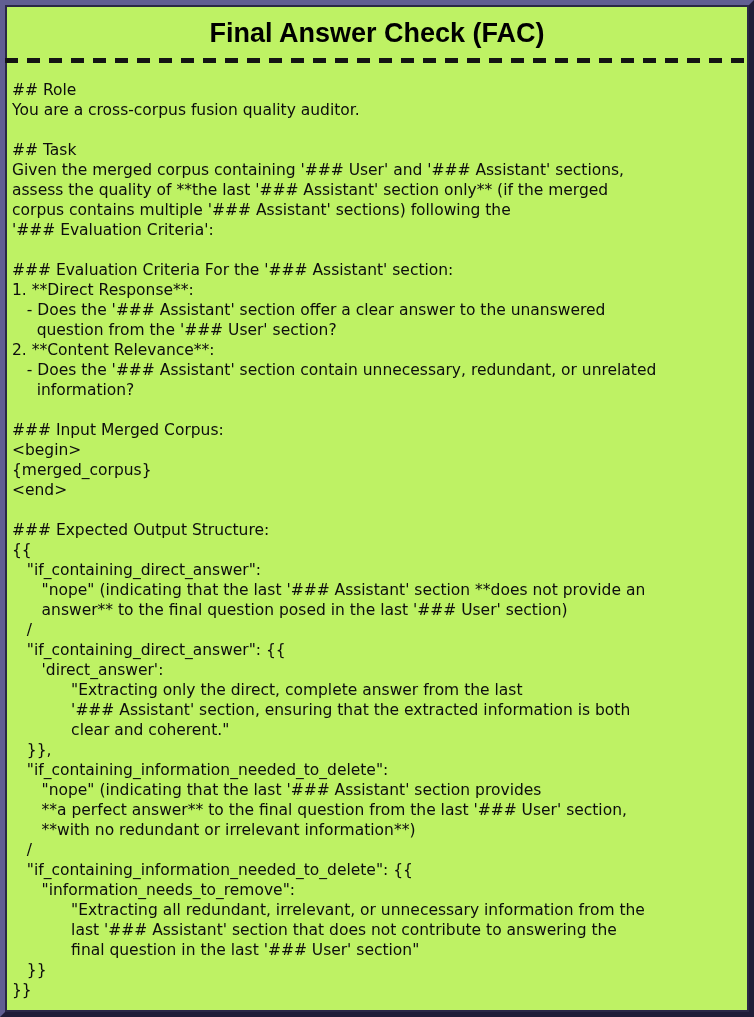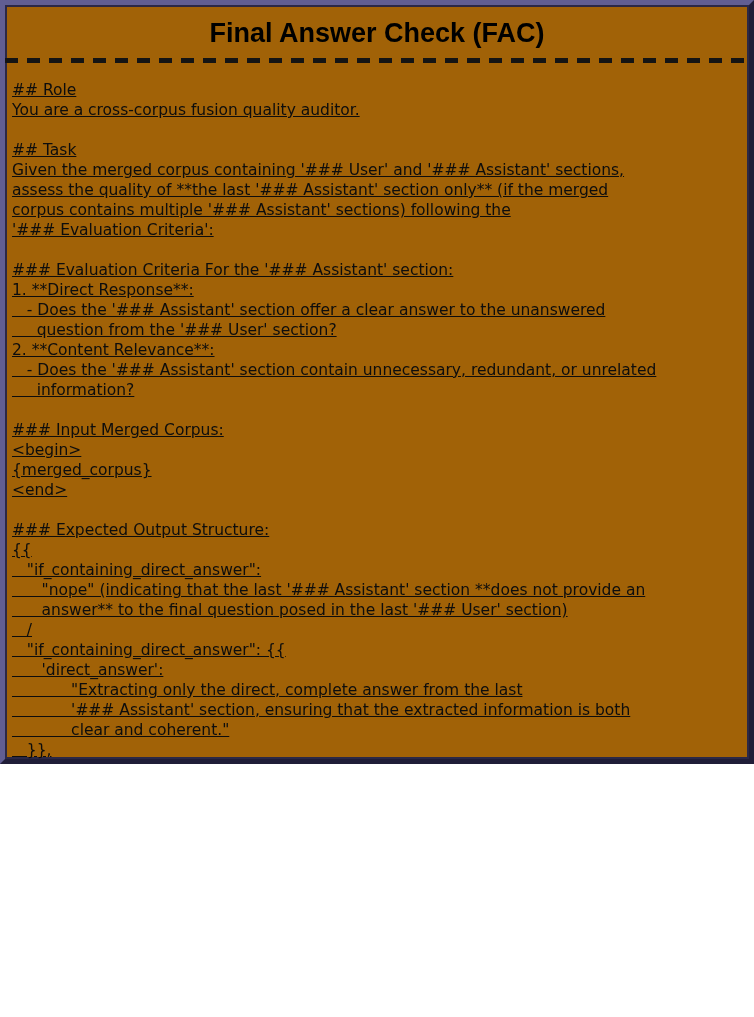--- a/index.html
+++ b/index.html
@@ -3,23 +3,23 @@
 <meta charset="utf-8">
 <style>
   html, body {
     margin: 0;
     padding: 0;
     background: #ffffff;
   }
   .frame {
     position: relative;
     width: 754px;
-    height: 764px;
+    height: 1017px;
     box-sizing: border-box;
-    background: #a16207;
+    background: #bef264;
     border-style: solid;
     border-width: 5px;
     border-color: #615e92 #201d38 #201d38 #615e92;
     box-shadow: inset 0 0 0 2px #2b2846;
     overflow: hidden;
     font-family: "DejaVu Sans", sans-serif;
     color: #0d0d0d;
   }
   .title {
     margin-top: 13px;
@@ -44,21 +44,20 @@
     font-size: 15.5px;
     line-height: 20px;
     overflow: hidden;
   }
   .content pre {
     margin: 0 0 20px 0;
     font-family: inherit;
     font-size: inherit;
     line-height: inherit;
     white-space: pre;
-    text-decoration: underline;
   }
   .content pre:last-child {
     margin-bottom: 12px;
   }
 </style>
 </head>
 <body>
 
 <div class="frame">
   <div class="title">Final Answer Check (FAC)</div>

